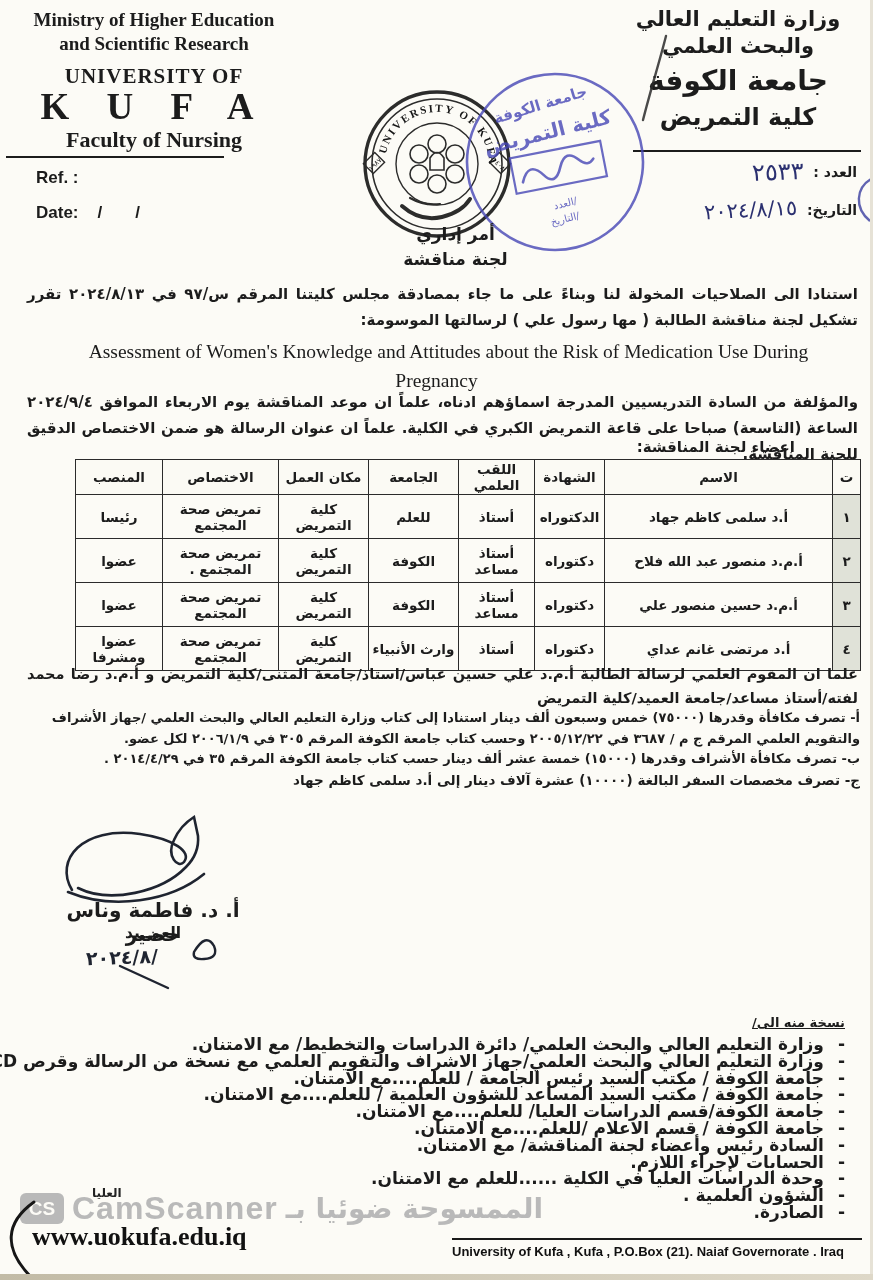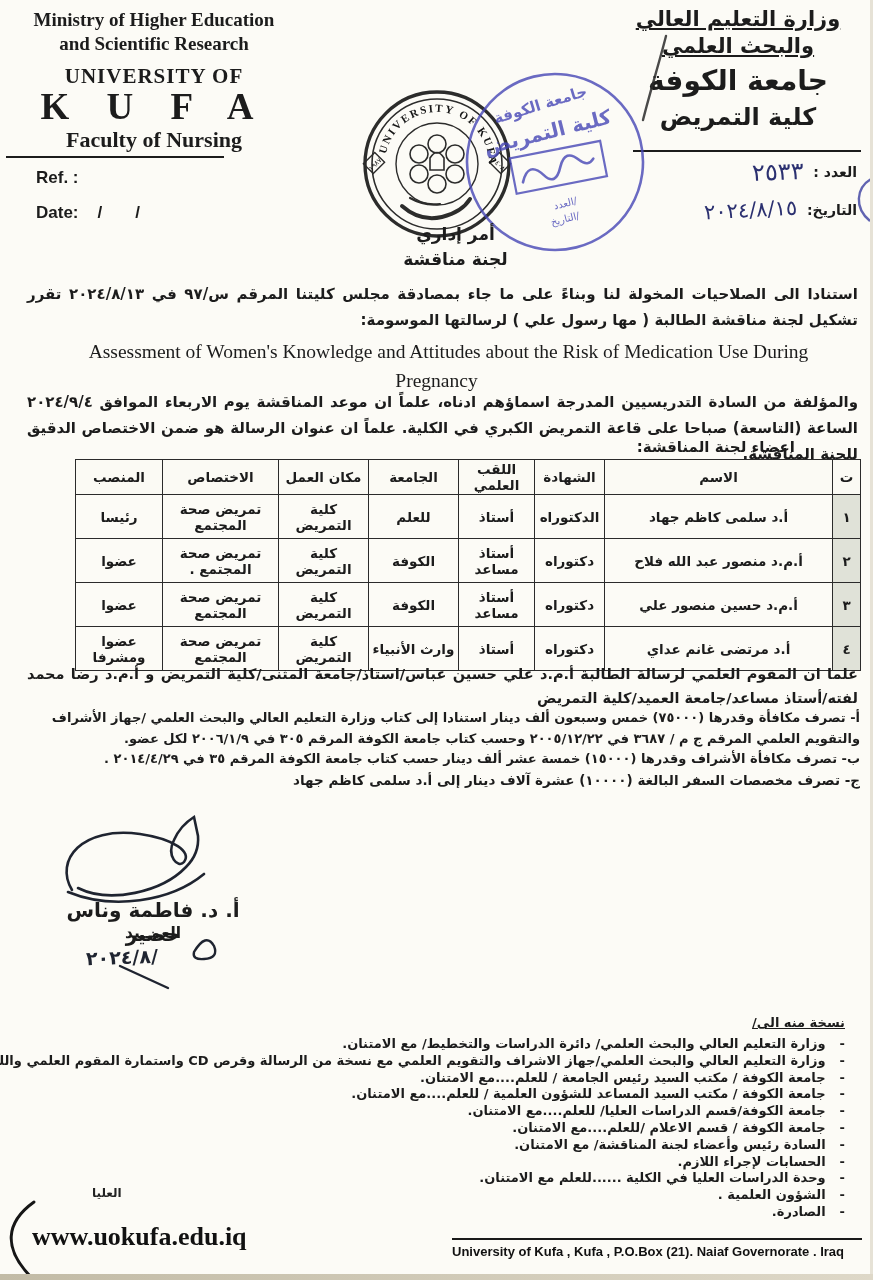--- a/index.html
+++ b/index.html
@@ -8,21 +8,21 @@
   .abs{position:absolute;}
   
   .hdr-en{left:6px;top:8px;width:296px;text-align:center;font-family:"Liberation Serif",serif;font-weight:bold;}
   .hdr-en .m1{font-size:19px;line-height:24px;}
   .hdr-en .u1{font-size:21px;letter-spacing:1px;margin-top:8px;}
   .hdr-en .u2{font-size:37px;letter-spacing:14px;line-height:36px;}
   .hdr-en .fac{font-size:22px;margin-top:2px;}
   .hdr-rule{left:6px;top:156px;width:218px;border-top:2.5px solid #1c1c1c;}
   .refdate{left:36px;font-family:"Liberation Sans",sans-serif;font-weight:bold;font-size:17px;white-space:pre;}
   .hdr-ar{right:10px;top:6px;width:250px;text-align:center;font-weight:bold;direction:rtl;}
-  .hdr-ar .a1{font-size:21px;line-height:27px;text-decoration:underline;}
+  .hdr-ar .a1{font-size:21px;line-height:27px;}
   .hdr-ar .a2{font-size:28px;line-height:38px;margin-top:2px;}
   .hdr-ar .a3{font-size:24px;line-height:34px;}
   .hdr-rule2{right:12px;top:150px;width:228px;border-top:2px solid #1c1c1c;}
   .numline{right:16px;direction:rtl;font-size:14px;font-weight:bold;display:flex;align-items:center;gap:10px;}
   .hand{font-weight:400;color:#2b3070;letter-spacing:5px;font-size:24px;transform:rotate(-2deg);}
   .hand2{font-weight:400;color:#2b3070;letter-spacing:2px;font-size:21px;transform:rotate(-3deg);}
   .seal-cap{left:388px;top:222px;width:135px;text-align:center;font-weight:bold;font-size:17px;line-height:25px;direction:rtl;}
   
   .par{left:27px;width:831px;direction:rtl;text-align:justify;font-size:15px;font-weight:bold;line-height:26px;}
   .thesis{left:0;width:873px;text-align:center;font-family:"Liberation Serif",serif;font-size:19.5px;line-height:29px;}
@@ -37,21 +37,21 @@
   td.name{text-align:right;padding-right:9px;vertical-align:top;padding-top:6px;}
   
   .notes{left:27px;width:833px;direction:rtl;text-align:right;font-size:13px;font-weight:bold;line-height:20.5px;}
   .notes .nc{font-size:13.5px;}
   
   .sig-name{left:38px;top:898px;width:230px;text-align:center;font-size:20px;font-weight:bold;direction:rtl;}
   .sig-title{left:68px;top:924px;width:170px;text-align:center;font-size:15.5px;font-weight:bold;direction:rtl;}
   .sig-date{left:86px;top:946px;font-size:19px;color:#1f2430;font-weight:bold;letter-spacing:1px;transform:rotate(-2deg);}
   
   .dist-head{right:28px;top:1015px;font-size:13px;font-weight:bold;direction:rtl;text-decoration:underline;}
-  .dist{right:28px;top:1036px;width:800px;direction:rtl;text-align:right;font-size:13px;font-weight:bold;line-height:16.8px;}
+  .dist{right:28px;top:1036px;width:800px;direction:rtl;text-align:right;font-size:17px;font-weight:bold;line-height:16.8px;}
   .dist-item{white-space:nowrap;}
   .dist-item .dash{display:inline-block;margin-left:14px;}
   
   .wm{left:20px;top:1190px;display:flex;align-items:center;gap:8px;color:#b9b9b9;}
   .wm .csbox{width:44px;height:31px;background:#b9b9b9;border-radius:6px;color:#fcfbf6;
       font-weight:bold;font-size:19px;display:flex;align-items:center;justify-content:center;font-family:"Liberation Sans",sans-serif;}
   .wm .brand{font-family:"Liberation Sans",sans-serif;font-weight:bold;font-size:32px;letter-spacing:1px;}
   .wm .arwm{font-size:28px;font-weight:bold;direction:rtl;}
   .osama{left:92px;top:1186px;font-size:12px;font-weight:bold;color:#222;direction:rtl;}
   .site{left:32px;top:1222px;font-family:"Liberation Serif",serif;font-weight:bold;font-size:26px;color:#111;}
@@ -250,20 +250,25 @@
     <div class="dist-item"><span class="dash">-</span><span>جامعة الكوفة / مكتب السيد المساعد للشؤون العلمية / للعلم....مع الامتنان.</span></div>
     <div class="dist-item"><span class="dash">-</span><span>جامعة الكوفة/قسم الدراسات العليا/ للعلم....مع الامتنان.</span></div>
     <div class="dist-item"><span class="dash">-</span><span>جامعة الكوفة / قسم الاعلام /للعلم....مع الامتنان.</span></div>
     <div class="dist-item"><span class="dash">-</span><span>السادة رئيس وأعضاء لجنة المناقشة/ مع الامتنان.</span></div>
     <div class="dist-item"><span class="dash">-</span><span>الحسابات  لإجراء اللازم.</span></div>
     <div class="dist-item"><span class="dash">-</span><span>وحدة الدراسات العليا في الكلية ......للعلم مع الامتنان.</span></div>
     <div class="dist-item"><span class="dash">-</span><span>الشؤون العلمية .</span></div>
     <div class="dist-item"><span class="dash">-</span><span>الصادرة.</span></div>
   </div>
 
+  <div class="abs wm">
+    <div class="csbox">CS</div>
+    <div class="brand">CamScanner</div>
+    <div class="arwm">الممسوحة ضوئيا بـ</div>
+  </div>
   <div class="abs osama">العليا</div>
   <svg class="abs" style="left:0;top:1200px;" width="44" height="80" viewBox="0 0 44 80">
     <path d="M 34 2 C 6 22, 2 48, 32 78" stroke="#161616" stroke-width="3" fill="none" stroke-linecap="round"></path>
   </svg>
   <div class="abs site">www.uokufa.edu.iq</div>
   <div class="abs addr">University of Kufa , Kufa , P.O.Box (21). Naiaf Governorate . Iraq</div>
 
   <div class="abs rightstrip"></div>
   <div class="abs botstrip"></div>
 </div>

